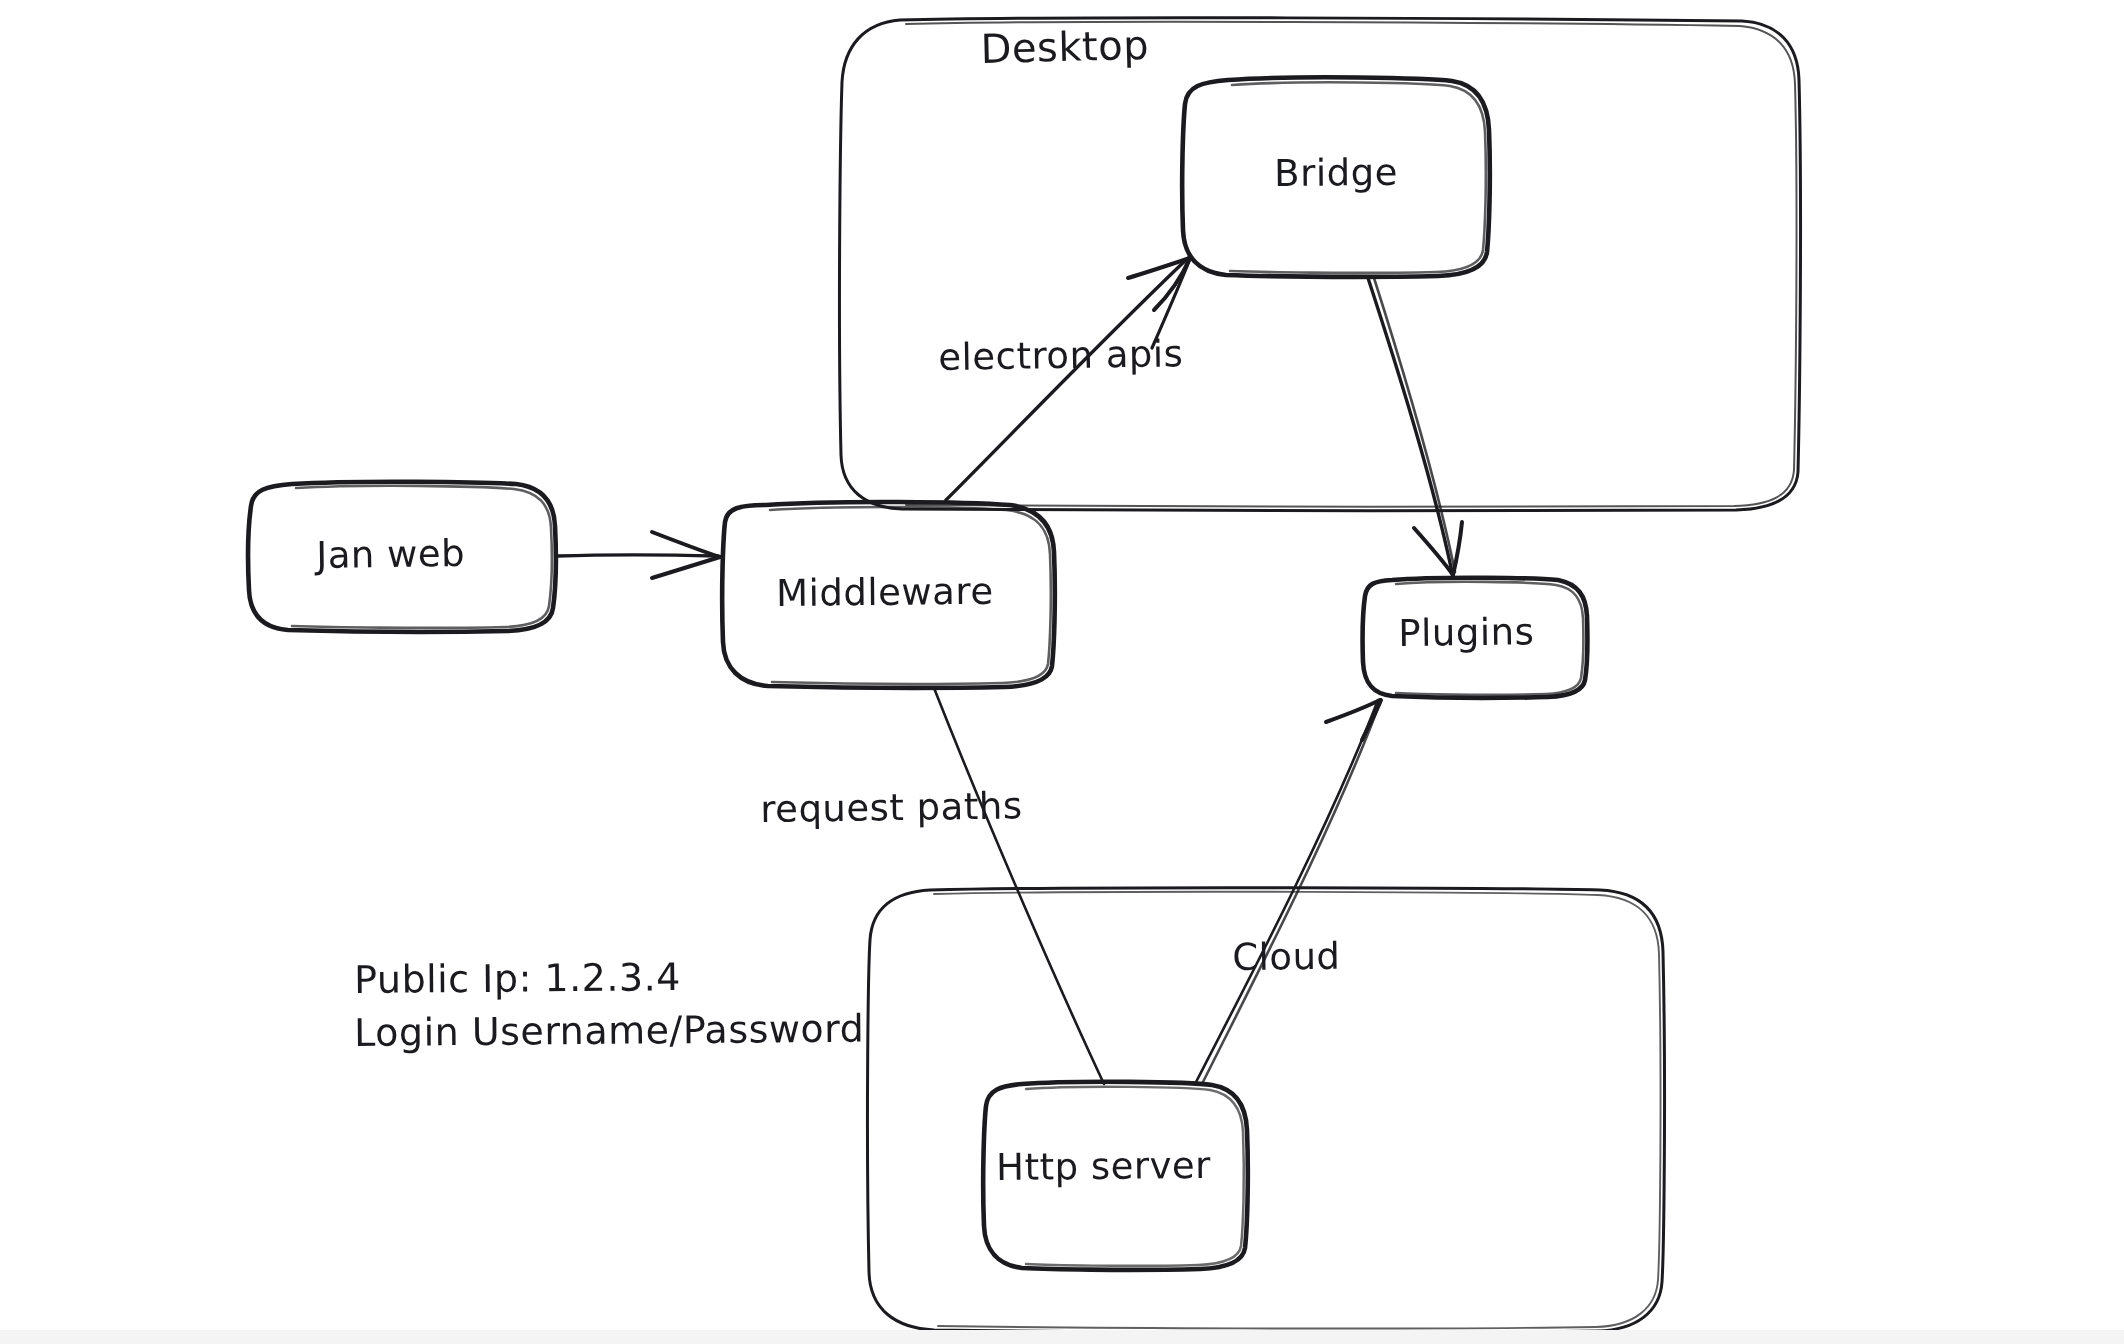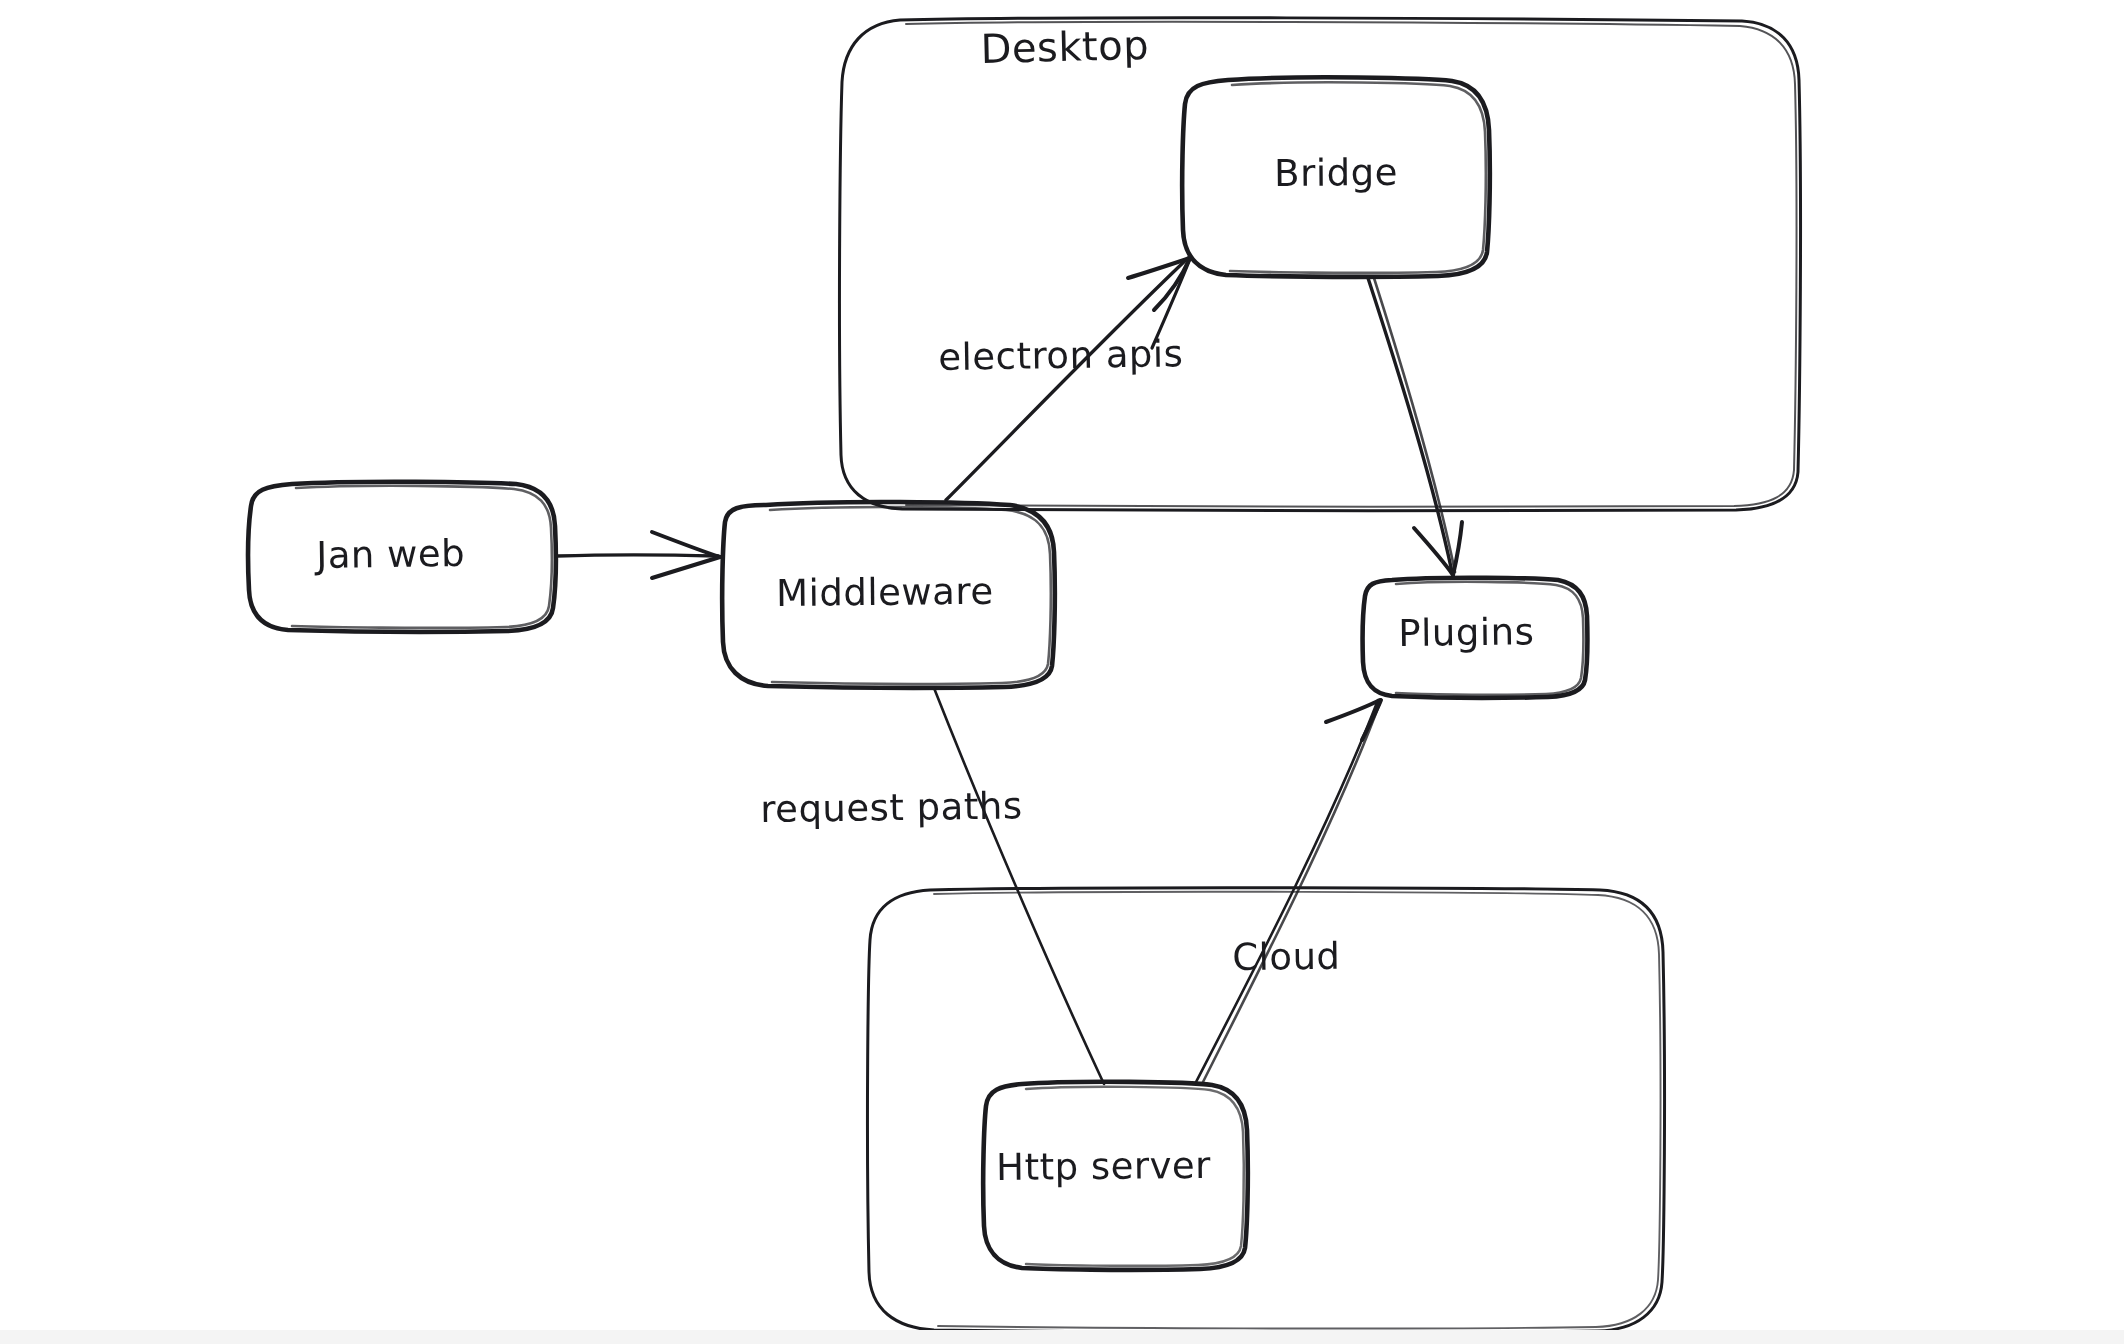--- a/index.html
+++ b/index.html
@@ -249,16 +249,20 @@
   <div class="hand-text node-label" style="left:1398px; top:612px; transform: rotate(-0.7deg);">Plugins</div>
 
   <div class="hand-text node-label" style="left:996px; top:1146px; transform: rotate(-0.6deg);">Http server</div>
 
   <div class="hand-text edge-label" style="left:938px; top:336px; transform: rotate(-0.9deg);">electron apis</div>
 
   <div class="hand-text edge-label" style="left:760px; top:788px; transform: rotate(-0.8deg);">request paths</div>
 
   <div class="hand-text edge-label" style="left:1232px; top:936px; transform: rotate(-0.7deg);">Cloud</div>
 
+  <div style="position:absolute; left:354px; top:958px;">
+    <div class="hand-text note-line" style="position:relative; left:0; top:0; transform: rotate(-0.5deg);">Public Ip: 1.2.3.4</div>
+    <div class="hand-text note-line" style="position:relative; left:0; top:8px; transform: rotate(-0.5deg);">Login Username/Password</div>
+  </div>
 
   <div class="bottom-fade"></div>
 
 </div>
 
 </body></html>

